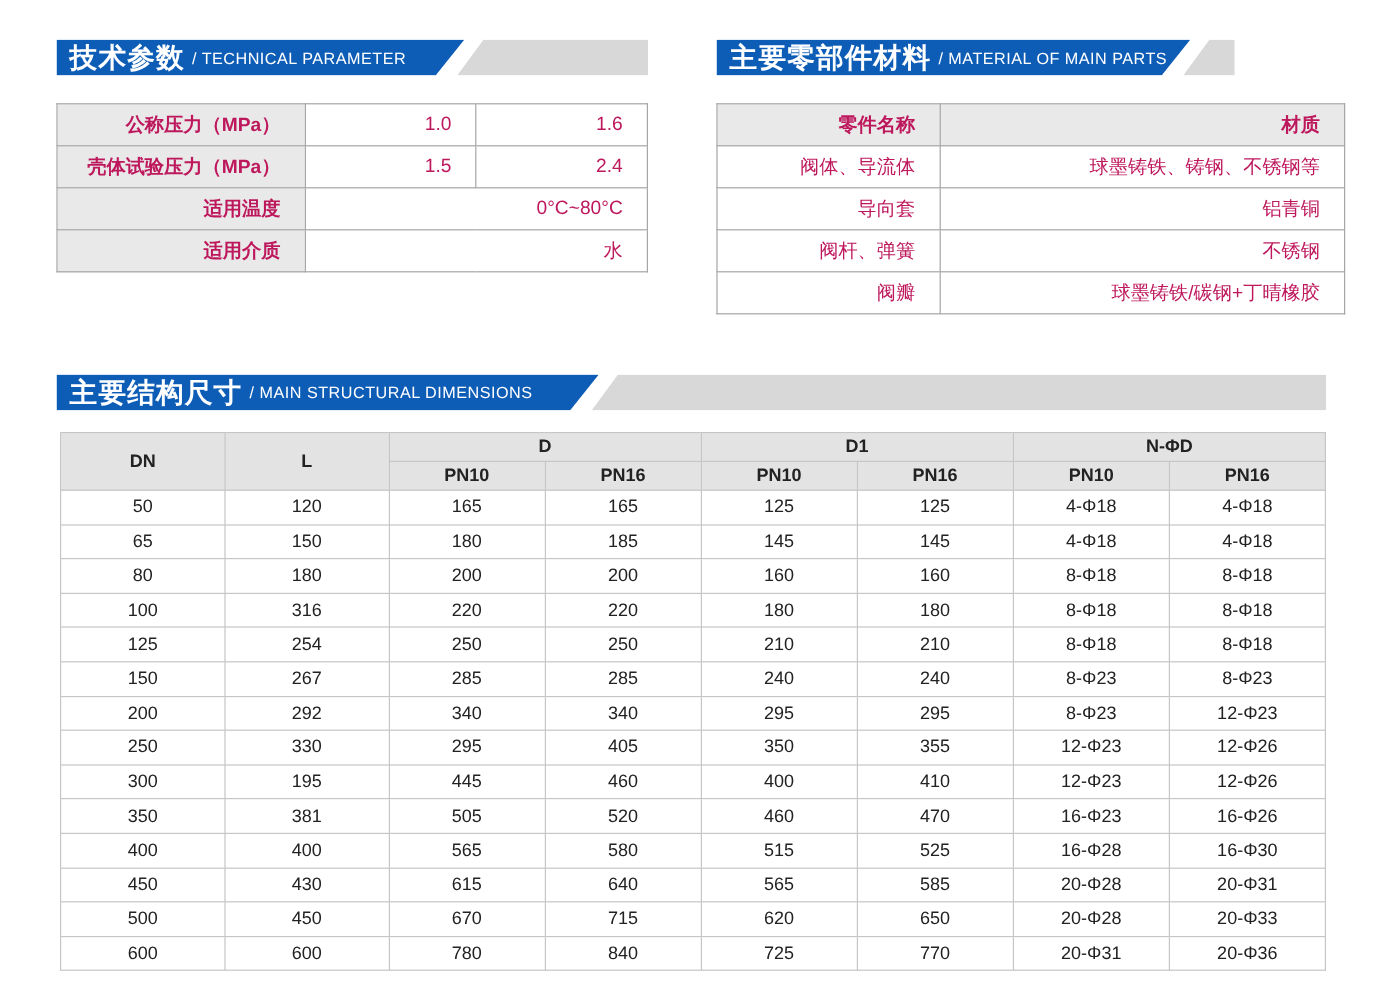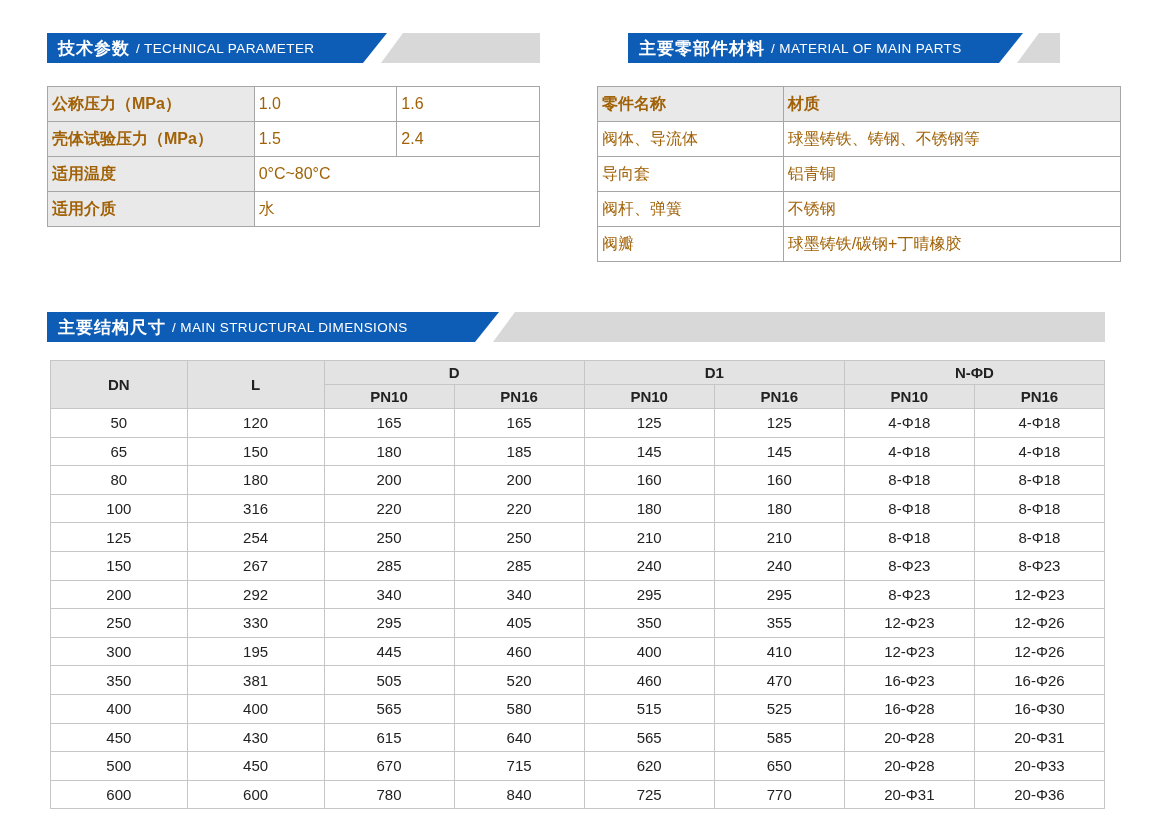--- a/index.html
+++ b/index.html
@@ -31,34 +31,34 @@
     width: var(--bw);
     background: #0d5cb6;
     clip-path: polygon(0 0, 100% 0, calc(100% - 24px) 100%, 0 100%);
     display: flex;
     align-items: center;
     box-sizing: border-box;
     padding-left: 11px;
     color: #ffffff;
     white-space: nowrap;
   }
-  .b-blue .zh { font-size: 17px; font-weight: bold; letter-spacing: 1px; }
+  .b-blue .zh { font-size: 23px; font-weight: bold; letter-spacing: 1px; }
   .b-blue .en { font-size: 13.5px; margin-left: 6px; letter-spacing: 0.4px; }
 
   
   table { border-collapse: collapse; }
   .small-tbl { position: absolute; table-layout: fixed; }
   .small-tbl th, .small-tbl td {
     border: 1px solid #a6a6a6;
     height: 34px;
-    text-align: left;
+    text-align: right;
     vertical-align: middle;
     font-size: 16px;
-    color: #a16207;
-    padding: 0 4px;
+    color: #be185d;
+    padding: 0 20px;
   }
   .small-tbl th {
     background: #e9e9e9;
     font-weight: bold;
   }
   .small-tbl td { background: #ffffff; font-weight: normal; }
 
   #tech-table { left: 47px; top: 86px; width: 493px; }
   #material-table { left: 597px; top: 86px; width: 524px; }
 
@@ -94,21 +94,21 @@
 <div class="page">
 
   <div class="banner" style="left:47px; top:33px; width:493px; --bw:340px;">
     <div class="b-gray"></div>
     <div class="b-blue">
       <span class="zh">技术参数</span>
       <span class="en">/ TECHNICAL PARAMETER</span>
     </div>
   </div>
 
-  <div class="banner" style="left:628px; top:33px; width:432px; --bw:395px;">
+  <div class="banner" style="left:597px; top:33px; width:432px; --bw:395px;">
     <div class="b-gray"></div>
     <div class="b-blue">
       <span class="zh">主要零部件材料</span>
       <span class="en">/ MATERIAL OF MAIN PARTS</span>
     </div>
   </div>
 
   <table class="small-tbl" id="tech-table">
     <colgroup>
         <col style="width:42%">

